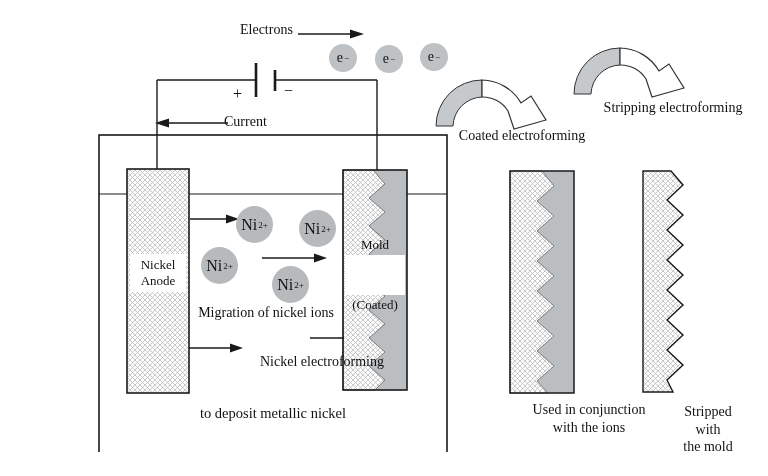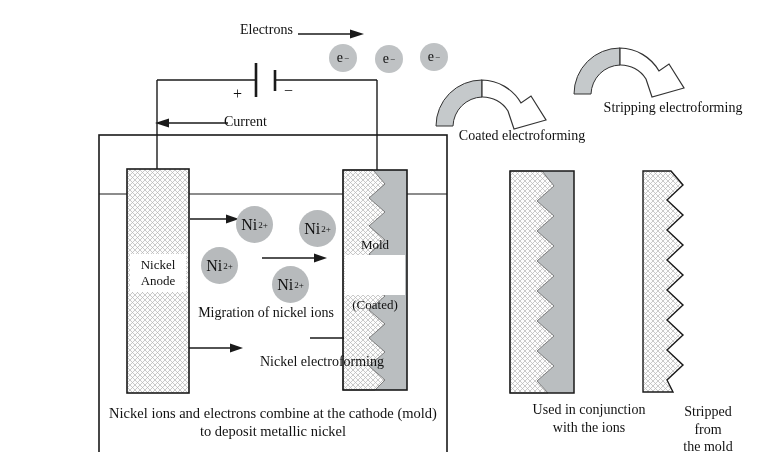--- a/index.html
+++ b/index.html
@@ -146,29 +146,28 @@
   </div>
   <div class="circle ni" style="left:272px;top:266px;">
     <span>Ni</span>
       <sup>2+</sup>
   </div>
 
   <div class="lbl center" style="left:266px;top:305px;">Migration of nickel ions</div>
   <div class="lbl center" style="left:322px;top:354px;">Nickel electroforming</div>
 
   <div class="caption" style="left:273px;top:404px;">
-    <div>Nickel ions and electrons combine at the cathode (mold)</div>
     <div>to deposit metallic nickel</div>
   </div>
 
   <div class="lbl center" style="left:673px;top:100px;">Stripping electroforming</div>
   <div class="lbl center" style="left:522px;top:128px;">Coated electroforming</div>
 
   <div class="caption twoline" style="left:545px;top:401px;font-size:14px;">
     <div>Used in conjunction</div>
     <div>with the ions</div>
   </div>
   <div class="caption twoline" style="left:664px;top:403px;font-size:14px;">
-    <div>Stripped from</div>
+    <div>Stripped with</div>
     <div>the mold</div>
   </div>
 
 </div>
 
 </body></html>

